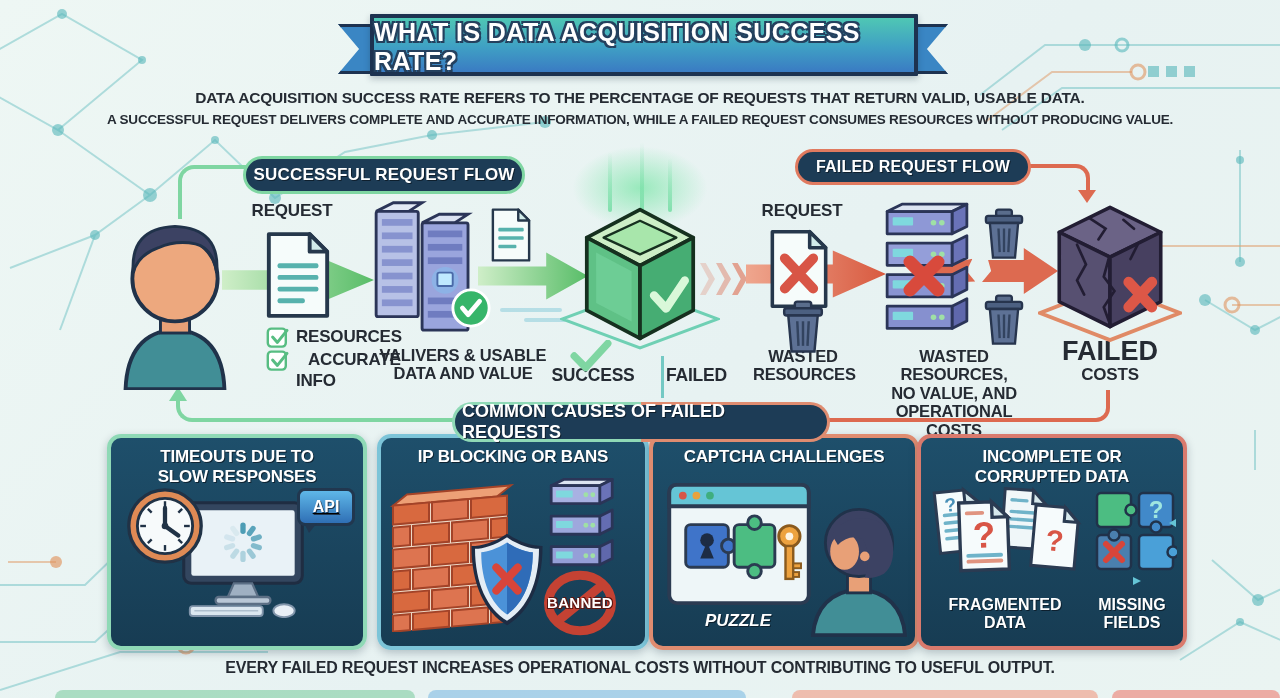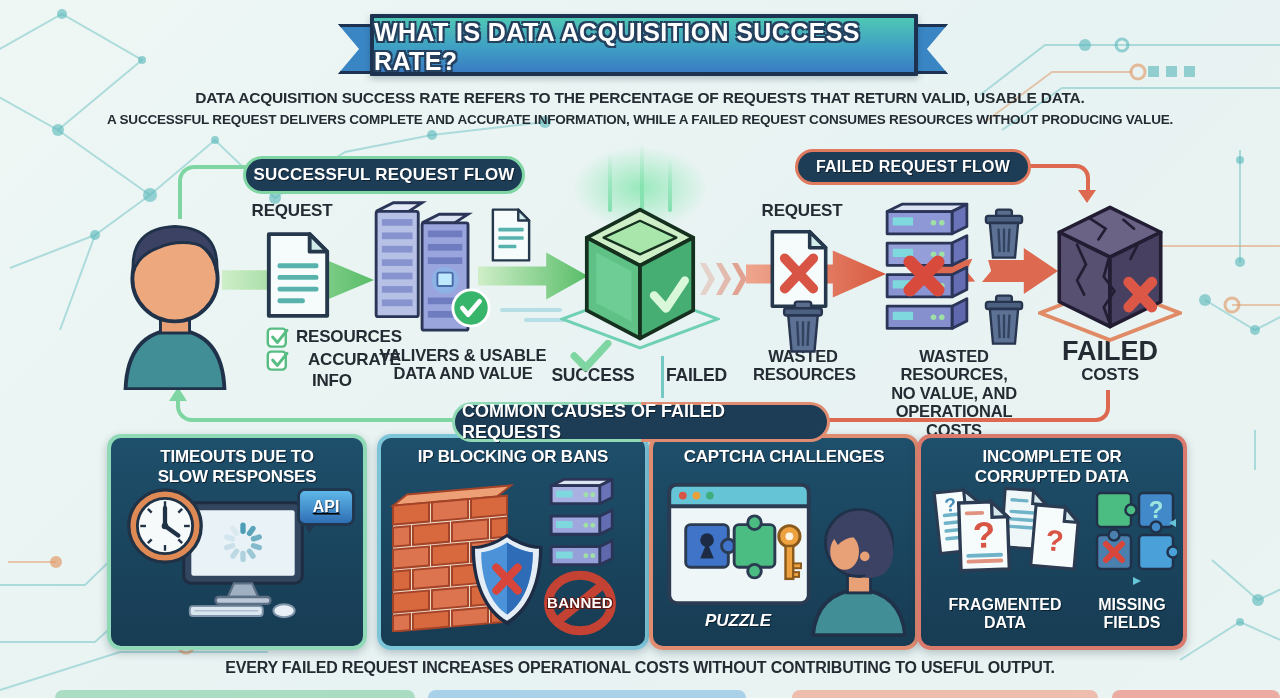--- a/index.html
+++ b/index.html
@@ -220,21 +220,21 @@
   <svg class="abs" width="24" height="24" viewBox="0 0 40 40" style="left:266px;top:325px;z-index:3;">
     <rect x="3" y="6" width="30" height="30" rx="6" fill="#fff" stroke="#57bd82" stroke-width="4"></rect>
     <path d="M11 20 l8 9 l16 -20" stroke="#57bd82" stroke-width="5" fill="none" stroke-linecap="round" stroke-linejoin="round"></path>
   </svg>
   <div class="lbl" style="left:296px;top:327px;width:110px;font-size:17px;text-align:left;">RESOURCES</div>
   <svg class="abs" width="24" height="24" viewBox="0 0 40 40" style="left:266px;top:348px;z-index:3;">
     <rect x="3" y="6" width="30" height="30" rx="6" fill="#fff" stroke="#57bd82" stroke-width="4"></rect>
     <path d="M11 20 l8 9 l16 -20" stroke="#57bd82" stroke-width="5" fill="none" stroke-linecap="round" stroke-linejoin="round"></path>
   </svg>
   <div class="lbl" style="left:296px;top:350px;width:110px;font-size:17px;text-align:left;margin-left:12px;">ACCURATE</div>
-  <div class="lbl" style="left:312px;top:371px;width:110px;font-size:17px;text-align:left;">INFO</div>
+  <div class="lbl" style="left:296px;top:371px;width:110px;font-size:17px;text-align:left;">INFO</div>
 
   <div class="lbl pre" style="left:378px;top:346px;width:170px;font-size:16.5px;">VALIVERS &amp; USABLE
 DATA AND VALUE</div>
 
   <div class="glow" style="left:572px;top:146px;width:136px;height:84px;"></div>
   <div class="streak" style="left:608px;top:152px;height:60px;"></div>
   <div class="streak" style="left:640px;top:142px;height:72px;"></div>
   <div class="streak" style="left:668px;top:158px;height:54px;"></div>
   <svg class="abs" width="160" height="62" viewBox="0 0 160 62" style="left:560px;top:288px;z-index:1;">
     <polygon points="80,2 158,31 80,60 2,31" fill="none" stroke="#6fd0b4" stroke-width="3"></polygon>

